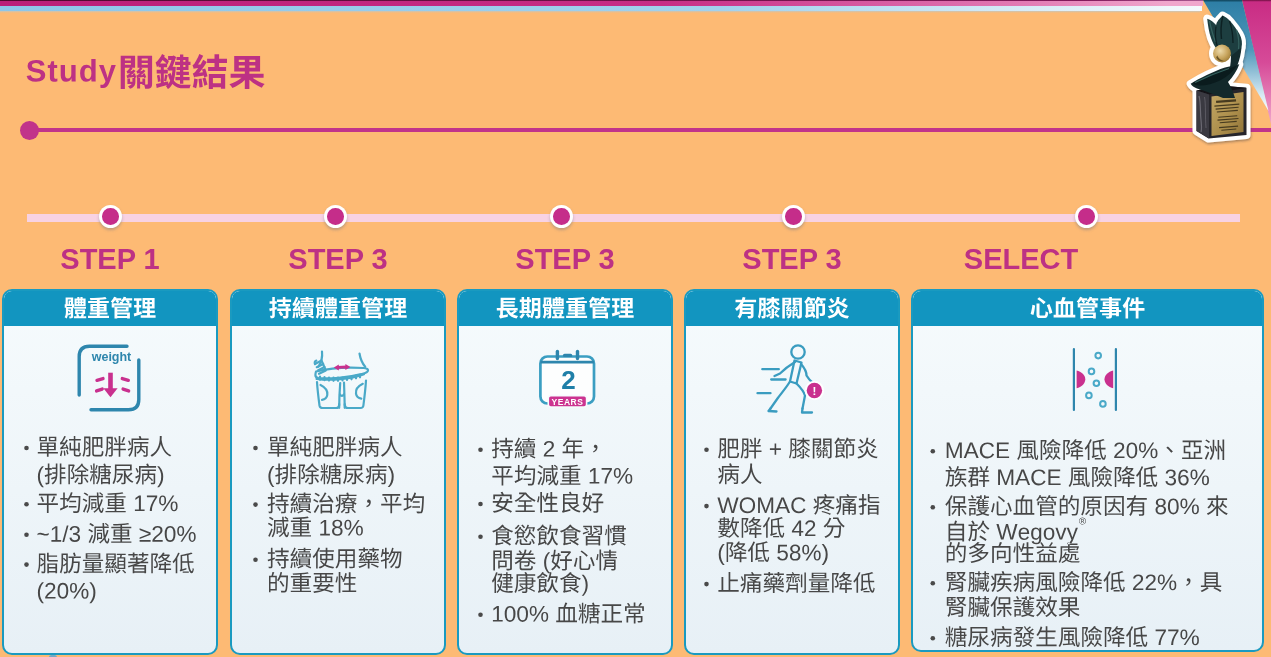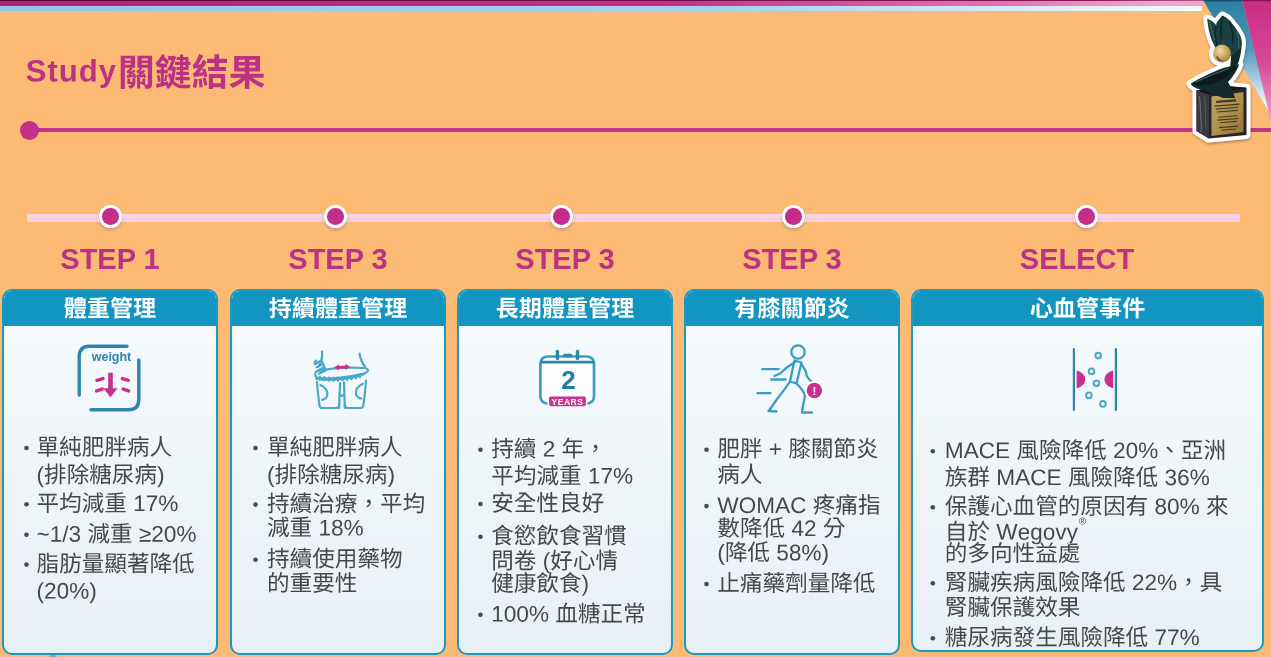--- a/index.html
+++ b/index.html
@@ -94,21 +94,21 @@
 <div style="position:absolute;left:27px;top:214.2px;width:1212.5px;height:7.9px;background:#f8d2e3;z-index:9"></div>
 <div class="dot" style="left:99.3px"></div>
     <div class="dot" style="left:323.9px"></div>
     <div class="dot" style="left:550.0px"></div>
     <div class="dot" style="left:782.0px"></div>
     <div class="dot" style="left:1075.0px"></div>
 <div class="step" style="left:-10px">STEP 1</div>
     <div class="step" style="left:218px">STEP 3</div>
     <div class="step" style="left:445px">STEP 3</div>
     <div class="step" style="left:672px">STEP 3</div>
-    <div class="step" style="left:957px">SELECT</div>
+    <div class="step" style="left:901px">SELECT</div>
 <div class="card" style="left:2px;width:216px;height:365.5px">
       <div class="chead"></div>
     </div>
     <div class="card" style="left:230px;width:216px;height:365.5px">
       <div class="chead"></div>
     </div>
     <div class="card" style="left:457px;width:216px;height:365.5px">
       <div class="chead"></div>
     </div>
     <div class="card" style="left:684px;width:216px;height:365.5px">

